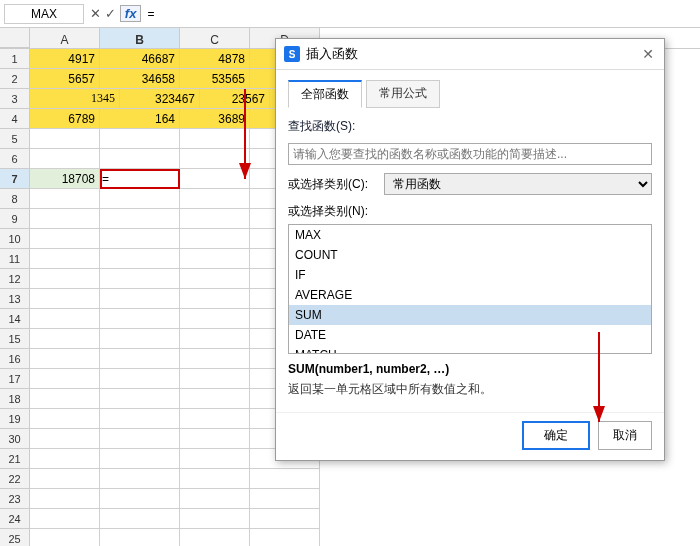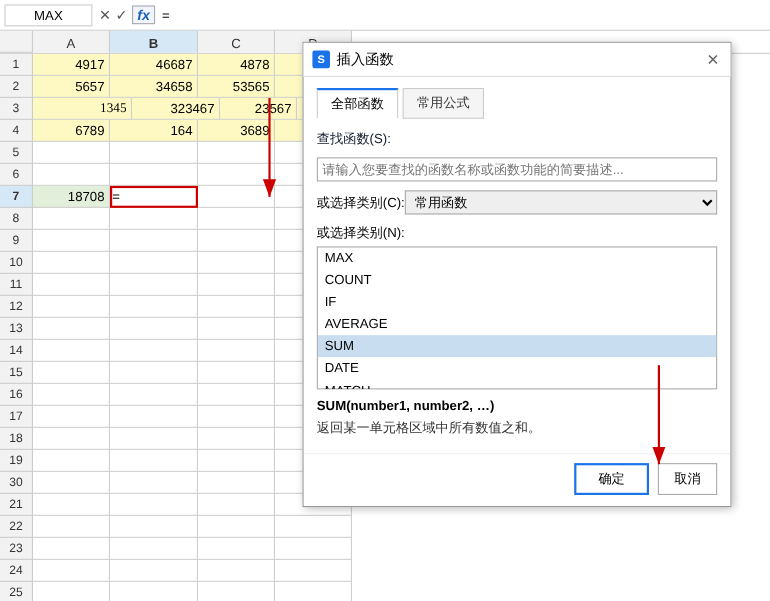--- a/index.html
+++ b/index.html
@@ -16,21 +16,21 @@
     .fx-btn { font-style: italic; font-weight: bold; color: #1a5fb4; font-size: 14px; border: 1px solid #aaa; padding: 0 4px; cursor: pointer; background: #f0f4ff; }
     .col-header { border-right: 1px solid #ccc; text-align: center; font-size: 12px; padding: 2px 0; color: #333; }
 
     
     .grid-container { display: flex; }
     .row-headers { display: flex; flex-direction: column; width: 30px; flex-shrink: 0; background: #f2f2f2; }
     .row-header { border-bottom: 1px solid #ccc; border-right: 1px solid #ccc; text-align: center; font-size: 11px; color: #333; display: flex; align-items: center; justify-content: center; }
     .grid-row { display: flex; }
     .cell { border-right: 1px solid #d0d0d0; border-bottom: 1px solid #d0d0d0; display: flex; align-items: center; overflow: hidden; font-size: 12px; position: relative; }
     .cell.number { justify-content: flex-end; padding-right: 4px; color: #000; }
-    .cell-highlight { background: #fef9c3; }
+    .cell-highlight { background: #fde047; }
 
     
     .arrow-overlay { position: absolute; top: 0; left: 0; pointer-events: none; }
 
     
     .dialog-overlay { position: absolute; top: 0; left: 0; width: 700px; height: 546px; pointer-events: none; }
     .dialog { position: absolute; top: 38px; left: 275px; width: 390px; background: #fff; border: 1px solid #999; box-shadow: 2px 2px 8px rgba(0,0,0,0.3); pointer-events: all; }
     .dialog-title-bar { display: flex; align-items: center; background: #fff; border-bottom: 1px solid #ddd; padding: 6px 8px; gap: 6px; }
     .dialog-icon { width: 16px; height: 16px; background: #1a73e8; border-radius: 2px; display: flex; align-items: center; justify-content: center; color: white; font-size: 10px; font-weight: bold; flex-shrink: 0; }
     .dialog-title-text { flex: 1; font-size: 13px; font-weight: normal; color: #000; }
@@ -39,21 +39,21 @@
     .dialog-body { padding: 10px 12px; }
 
     .dialog-tabs { display: flex; gap: 4px; margin-bottom: 10px; }
     .dialog-tab { padding: 4px 12px; border: 1px solid #ccc; background: #f5f5f5; cursor: pointer; font-size: 12px; color: #333; }
     .dialog-tab.active { background: #fff; border-bottom: 1px solid #fff; color: #000; border-top: 2px solid #1a73e8; }
 
     .form-row { display: flex; align-items: center; margin-bottom: 8px; }
     .form-label { font-size: 12px; color: #0f172a; margin-right: 8px; white-space: nowrap; }
     .search-input { flex: 1; border: 1px solid #aaa; height: 22px; padding: 0 4px; font-size: 12px; }
 
-    .select-row { display: flex; align-items: center; margin-bottom: 8px; gap: 0; }
+    .select-row { display: flex; align-items: center; margin-bottom: 8px; gap: 16px; }
     .select-label { font-size: 12px; white-space: nowrap; }
     .select-box { flex: 1; border: 1px solid #aaa; height: 22px; padding: 0 4px; font-size: 12px; appearance: auto; }
 
     .func-list-label { font-size: 12px; margin-bottom: 4px; }
     .func-list { border: 1px solid #aaa; height: 130px; overflow-y: auto; margin-bottom: 8px; }
     .func-item { padding: 3px 6px; font-size: 12px; cursor: pointer; color: #000; }
     .func-item.selected { background: #cce0ff; }
 
     .func-signature { font-size: 12px; font-weight: bold; margin-bottom: 4px; }
     .func-desc { font-size: 12px; color: #333; line-height: 1.5; }

